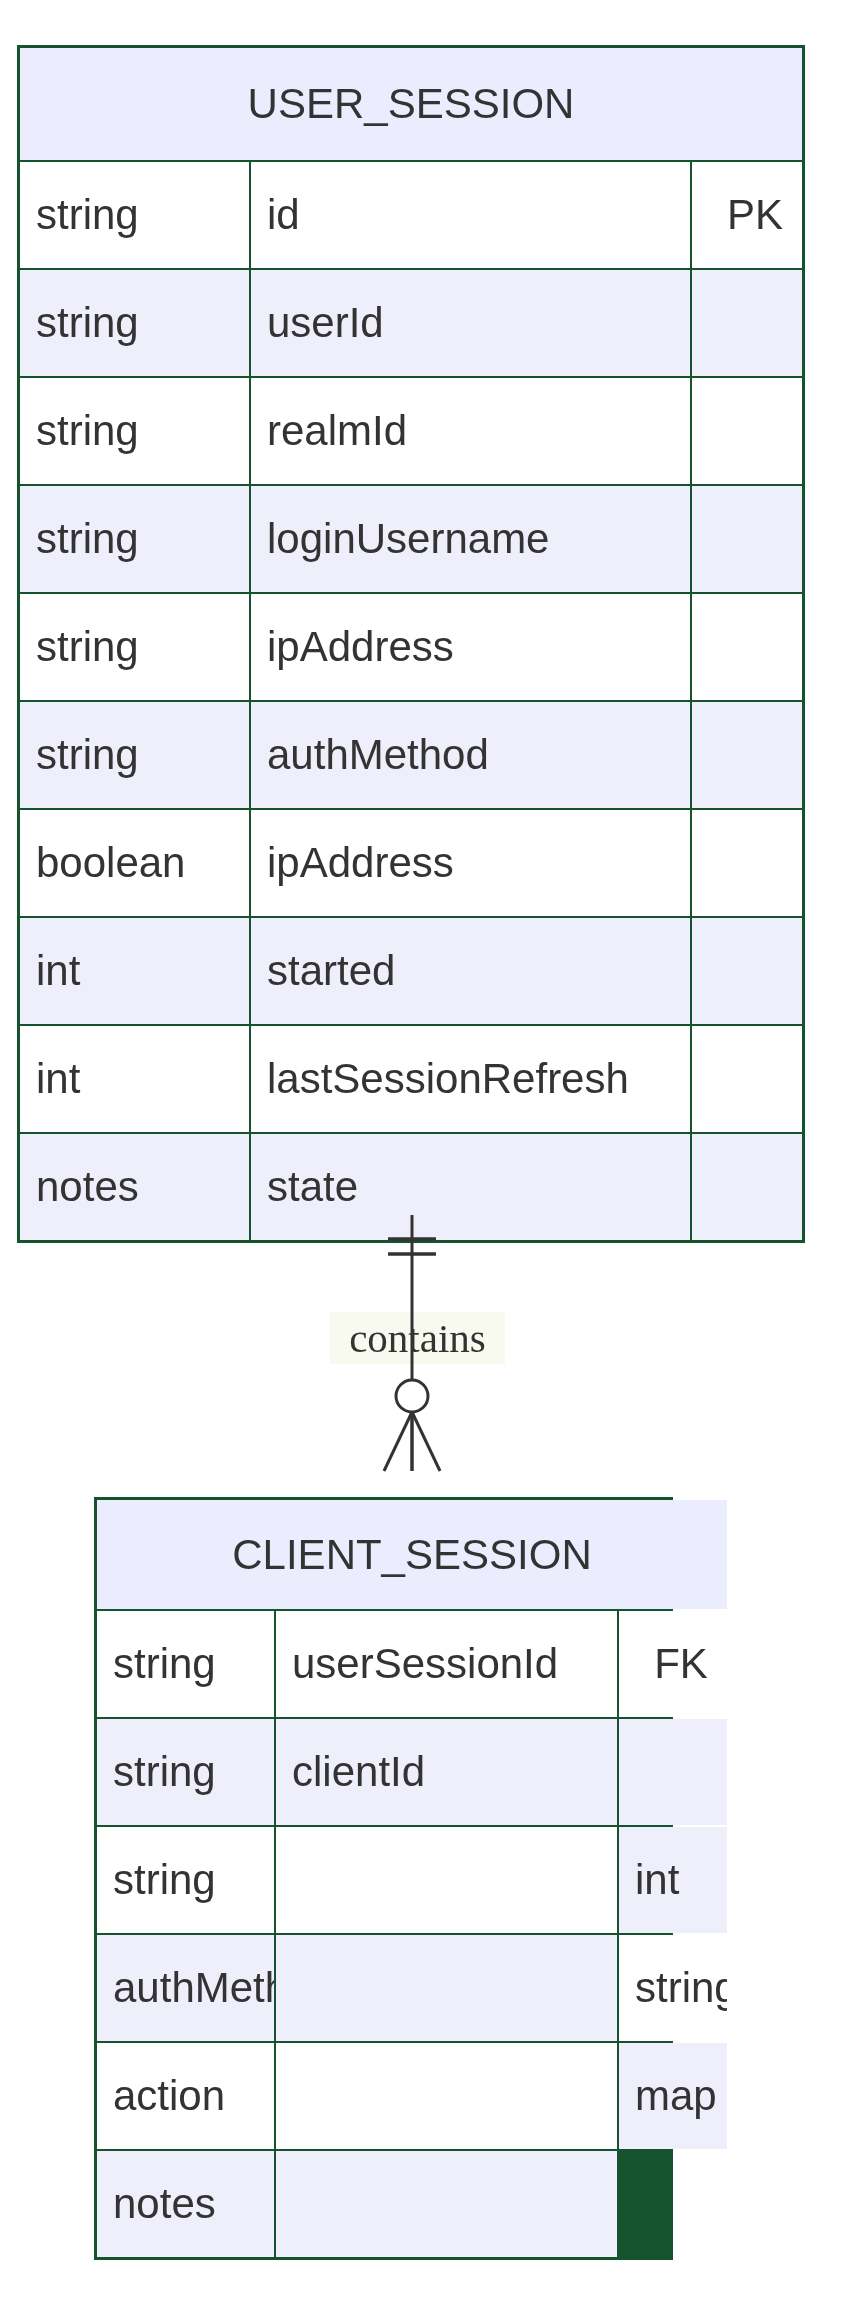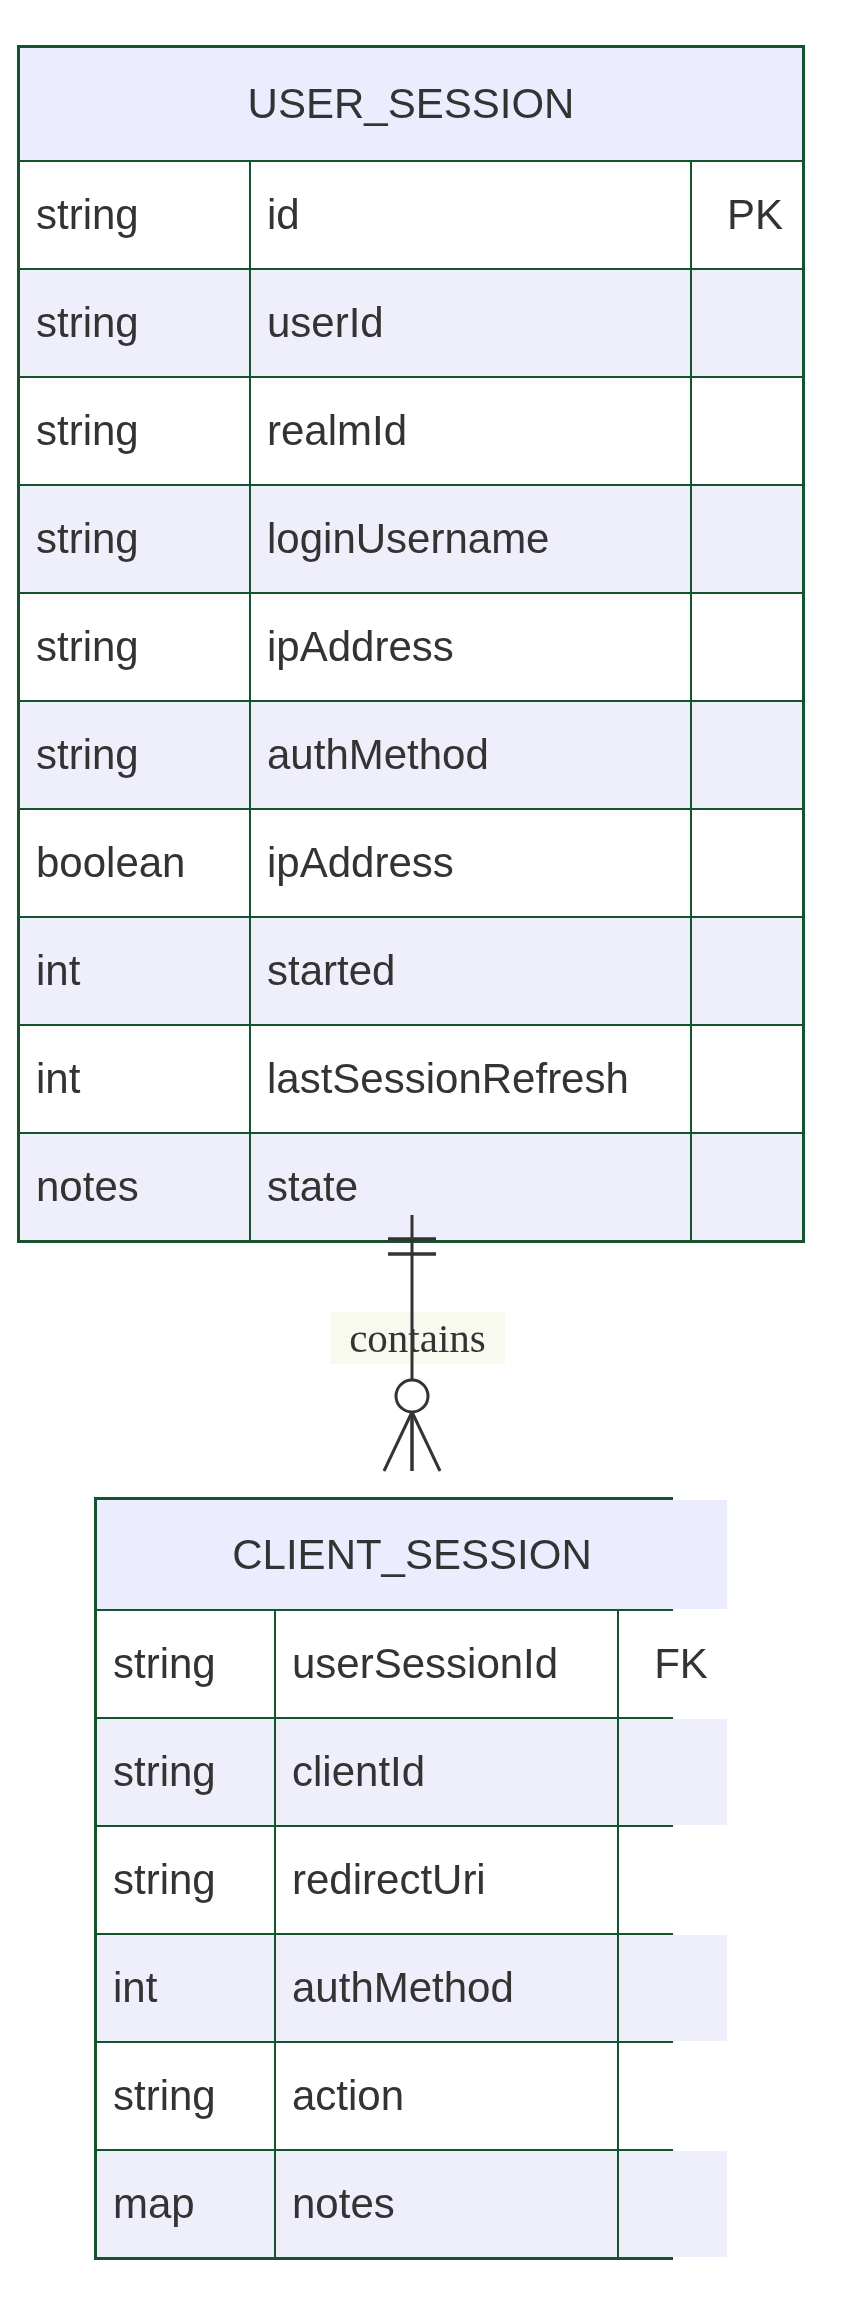--- a/index.html
+++ b/index.html
@@ -167,21 +167,20 @@
 
     <div class="cell row-odd">string</div>
     <div class="cell row-odd">userSessionId</div>
     <div class="cell row-odd key">FK</div>
 
     <div class="cell row-even">string</div>
     <div class="cell row-even">clientId</div>
     <div class="cell row-even key"></div>
 
     <div class="cell row-odd">string</div>
-    <div class="cell row-odd">redirectUri</div>
     <div class="cell row-odd key"></div>
 
     <div class="cell row-even">int</div>
     <div class="cell row-even">authMethod</div>
     <div class="cell row-even key"></div>
 
     <div class="cell row-odd">string</div>
     <div class="cell row-odd">action</div>
     <div class="cell row-odd key"></div>
 

